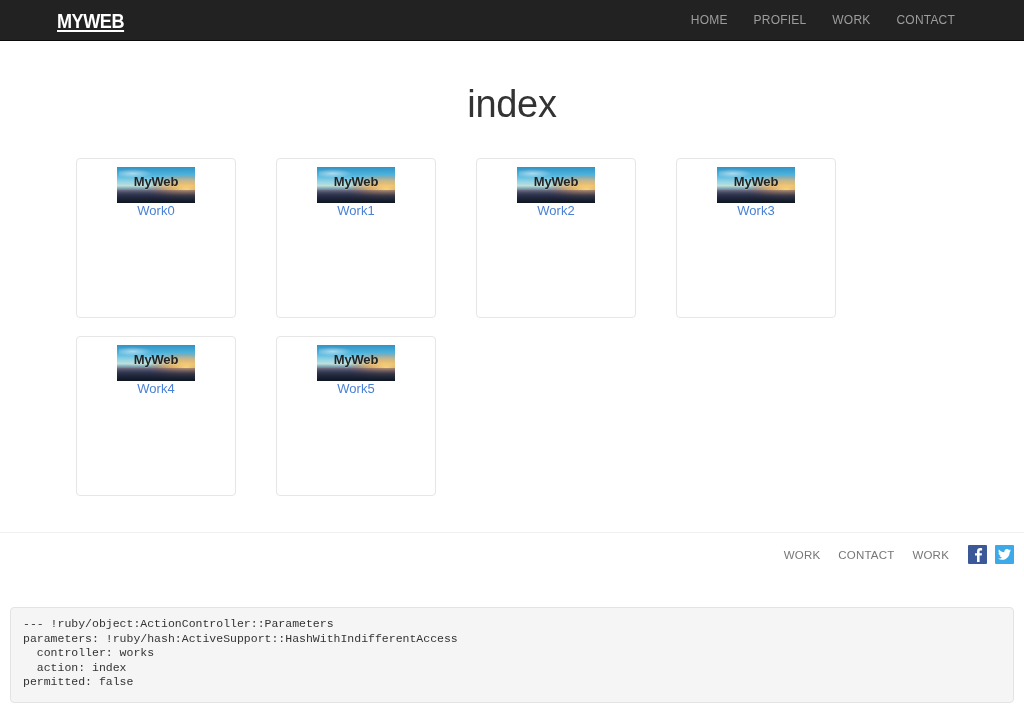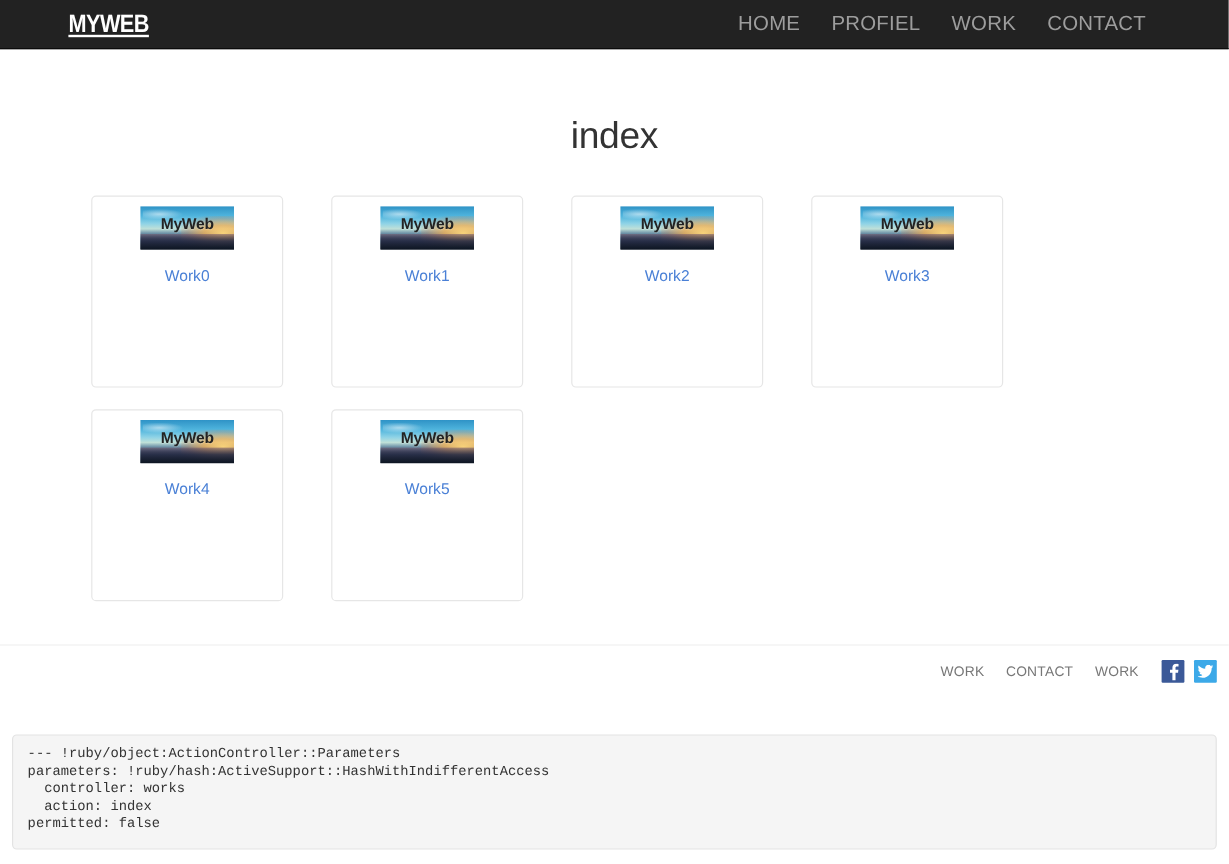--- a/index.html
+++ b/index.html
@@ -37,33 +37,33 @@
     transform-origin: left center;
   }
   .nav-links {
     display: flex;
     align-items: center;
     margin-right: 56px;
     gap: 0px;
   }
   .nav-links a {
     color: #9d9d9d;
-    font-size: 17px;
+    font-size: 12px;
     text-decoration: none;
     padding: 0 13px;
     letter-spacing: 0.2px;
   }
 
   
   .page-title {
     text-align: center;
-    font-size: 31px;
+    font-size: 38px;
     font-weight: normal;
     color: #333333;
-    margin: 12px;
+    margin: 0;
     padding-top: 42px;
     letter-spacing: -0.3px;
   }
 
   
   .grid-wrap {
     padding: 0 0 0 0;
     margin-top: 32px;
   }
   .grid-row {
@@ -139,21 +139,20 @@
     top: 7px;
     text-align: center;
     font-size: 13px;
     font-weight: bold;
     color: #232323;
     letter-spacing: -0.2px;
     z-index: 3;
     text-shadow: 0 1px 0 rgba(255,255,255,0.18);
   }
   .card-link {
-    margin-top: 14px;
     font-size: 13px;
     color: #4a80d6;
     text-decoration: none;
   }
 
   
   .footer {
     border-top: 1px solid #f0f0f0;
     margin-top: 36px;
     padding: 12px 10px 0 0;

